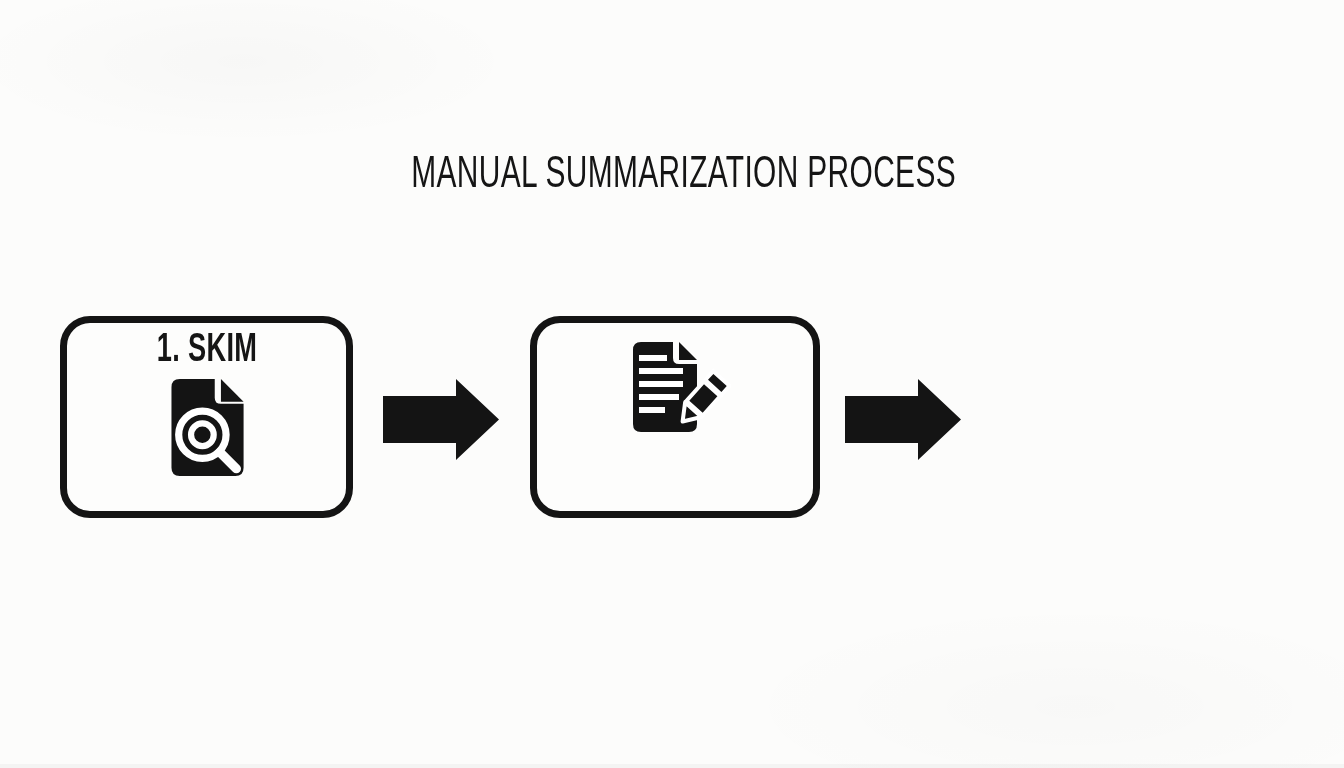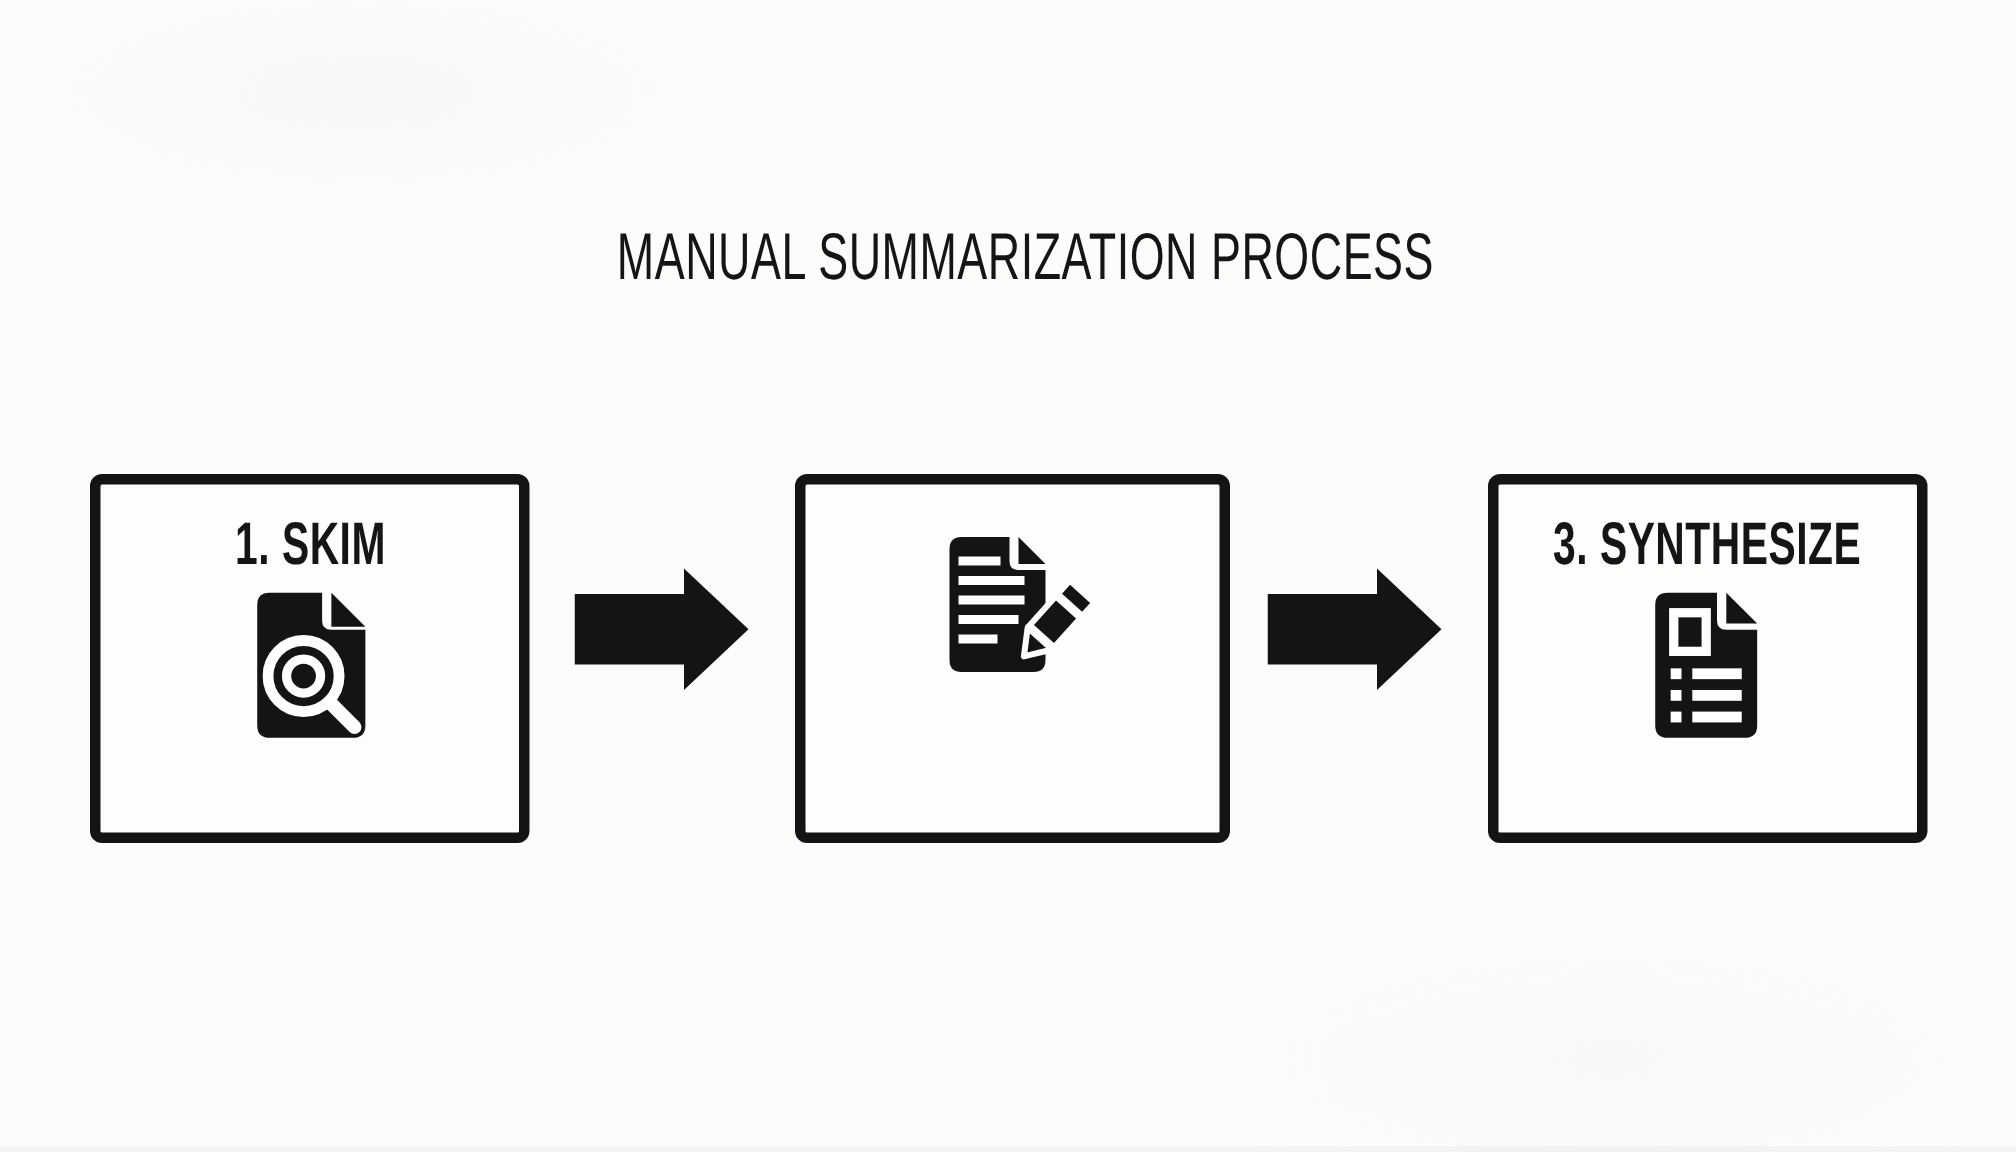--- a/index.html
+++ b/index.html
@@ -34,29 +34,29 @@
   }
   .condensed {
     display: inline-block;
     transform: scaleX(0.68);
     transform-origin: center center;
     letter-spacing: 0.5px;
   }
   .step-box {
     position: absolute;
     top: 316px;
-    height: 246px;
+    height: 202px;
     box-sizing: border-box;
     background: #fdfdfc;
     border: 7px solid #141414;
-    border-radius: 8px;
+    border-radius: 30px;
     display: flex;
     flex-direction: column;
     align-items: center;
-    padding-top: 20px;
+    padding-top: 4px;
   }
   .step-box.box-1 { left: 60px;  width: 293px; }
   .step-box.box-2 { left: 530px; width: 290px; }
   .step-box.box-3 { left: 992px; width: 293px; }
   .step-label {
     font-size: 40px;
     font-weight: 700;
     line-height: 1;
     white-space: nowrap;
     text-align: center;
@@ -116,29 +116,15 @@
         <rect x="72" y="49" width="22" height="26" fill="#141414" stroke="#ffffff" stroke-width="4"></rect>
         <polygon points="72,77 94,77 83,93" fill="#141414" stroke="#ffffff" stroke-width="4" stroke-linejoin="round"></polygon>
       </g>
     </svg>
   </div>
 
   <svg class="flow-arrow arrow-2" width="117" height="83" viewBox="0 0 117 83" aria-hidden="true">
     <polygon points="0,18 73,18 73,1 116,41.5 73,82 73,65 0,65" fill="#141414"></polygon>
   </svg>
 
-  <div class="step-box box-3">
-    <div class="step-label"><span class="condensed">3. SYNTHESIZE</span></div>
-    <svg class="step-icon" width="103" height="103" viewBox="0 0 100 100" aria-hidden="true">
-      <path d="M24,3 H56 V21 Q56,27 62,27 H82 V89 Q82,97 74,97 H24 Q16,97 16,89 V11 Q16,3 24,3 Z" fill="#141414"></path>
-      <path d="M62,3 L82,23 L62,23 Z" fill="#141414"></path>
-      <rect x="28" y="16" width="21" height="25" fill="none" stroke="#ffffff" stroke-width="6"></rect>
-      <rect x="26" y="52" width="7" height="7" fill="#ffffff"></rect>
-      <rect x="40" y="52" width="32" height="7" fill="#ffffff"></rect>
-      <rect x="26" y="66" width="7" height="7" fill="#ffffff"></rect>
-      <rect x="40" y="66" width="32" height="7" fill="#ffffff"></rect>
-      <rect x="26" y="80" width="7" height="7" fill="#ffffff"></rect>
-      <rect x="40" y="80" width="32" height="7" fill="#ffffff"></rect>
-    </svg>
-  </div>
 
   <div class="bottom-strip"></div>
 </div>
 
 </body></html>

